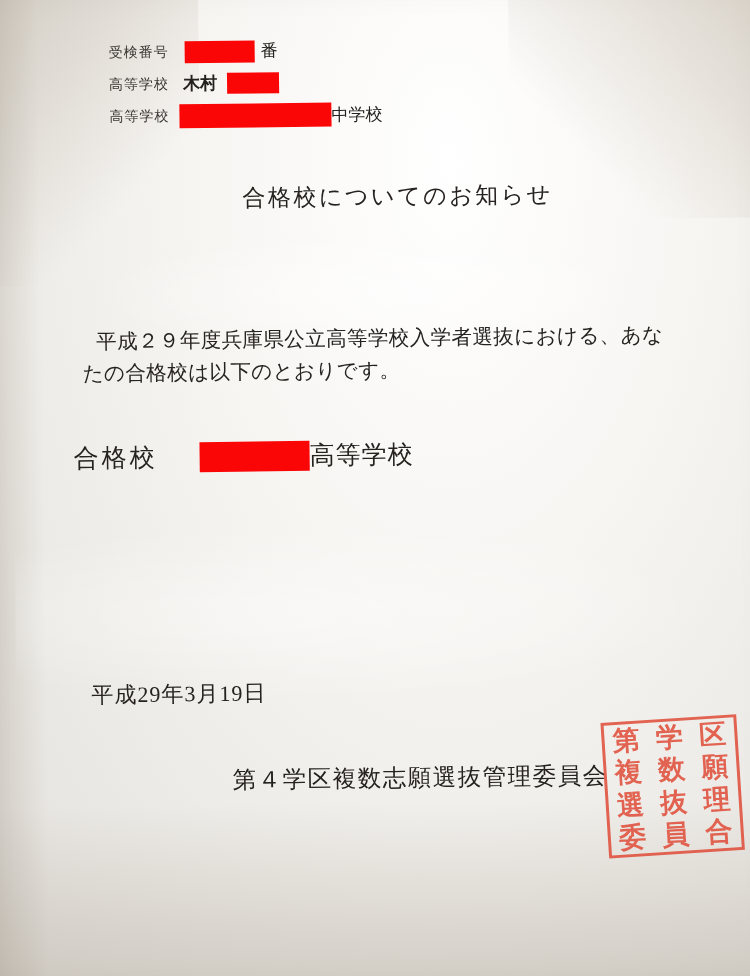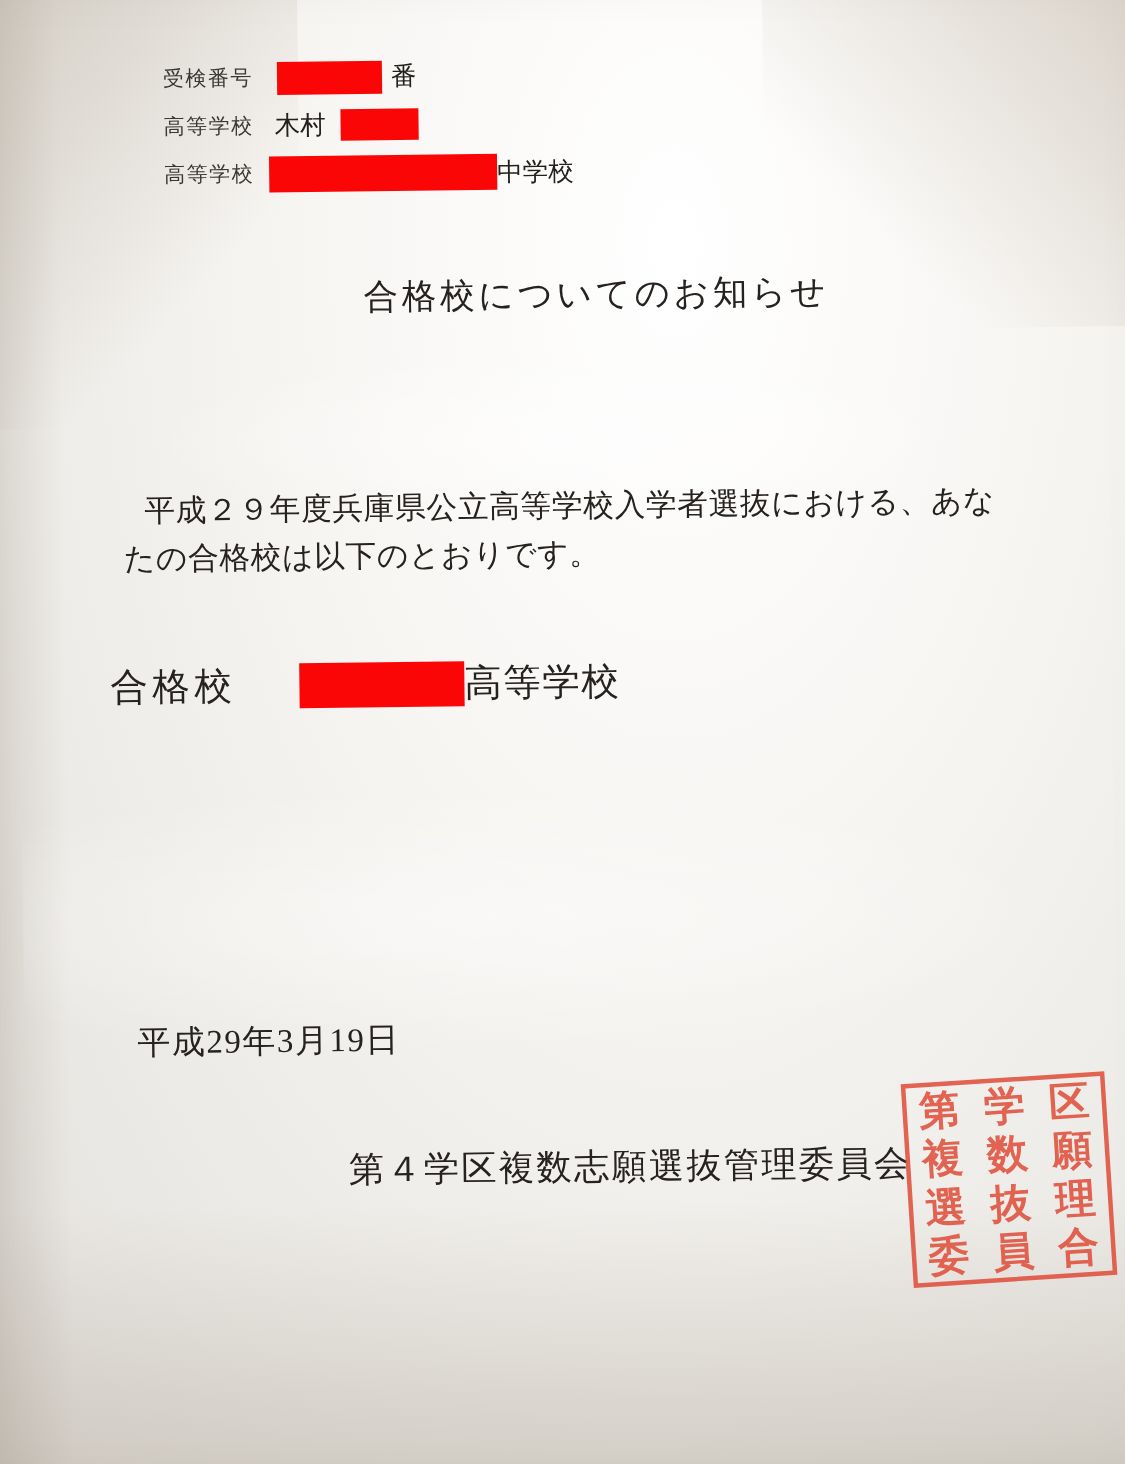--- a/index.html
+++ b/index.html
@@ -82,20 +82,21 @@
   }
   .hdr-label {
     font-size: 14px;
     letter-spacing: 1px;
     color: #3a3632;
   }
   .hdr-value {
     font-size: 17px;
     color: #23201d;
     margin-left: 10px;
+    font-weight: bold;
   }
   .redact {
     display: inline-block;
     background: #fb0606;
     vertical-align: middle;
   }
   .suffix {
     font-size: 17px;
     color: #23201d;
   }

